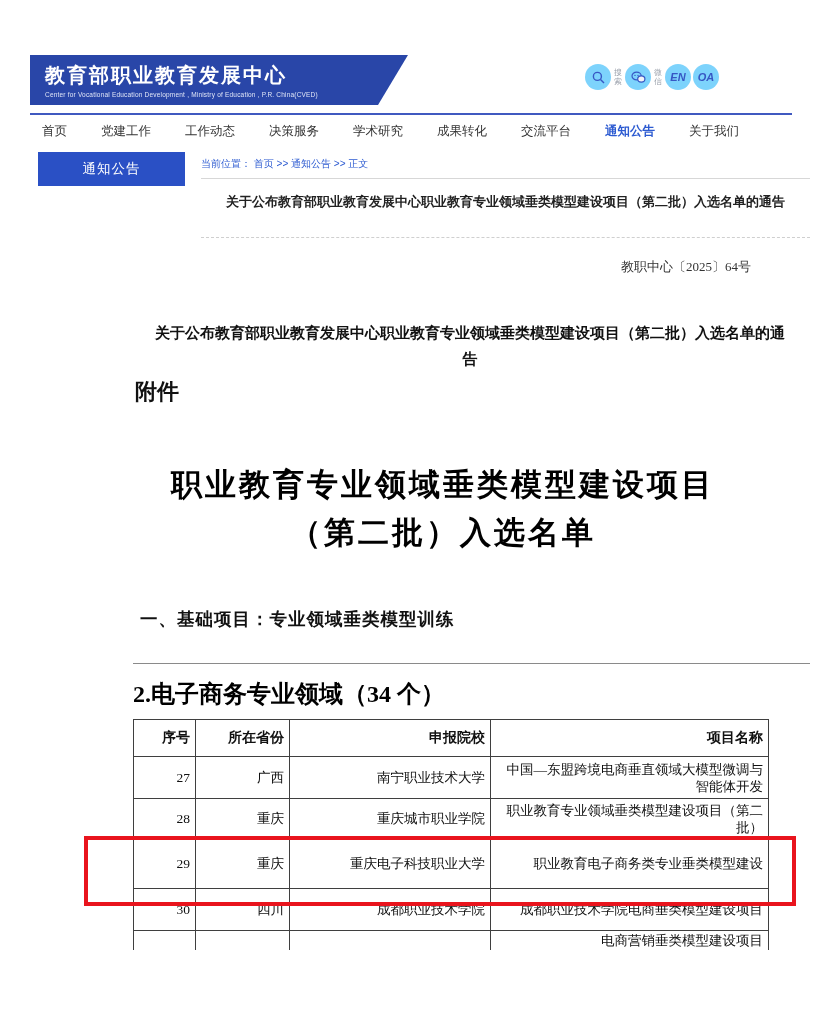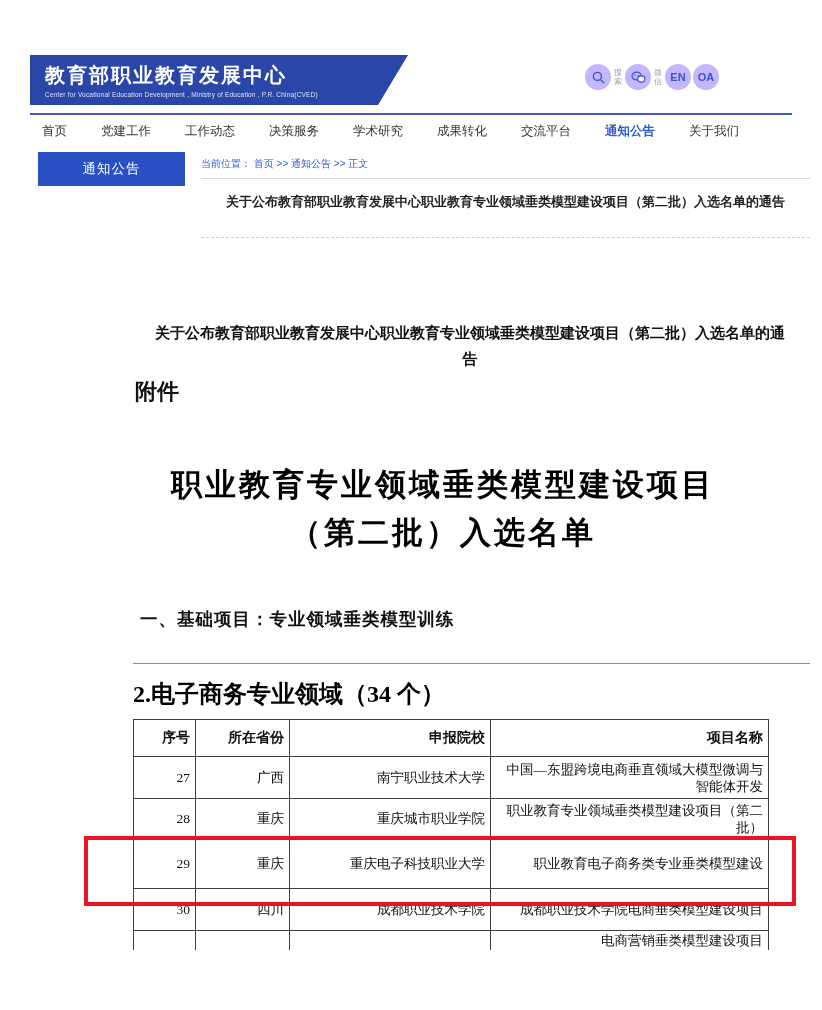--- a/index.html
+++ b/index.html
@@ -7,22 +7,22 @@
         font-family:"Liberation Sans",sans-serif;color:#222;}
 
   
   .topbar{position:absolute;left:30px;top:55px;width:762px;height:58px;background:#fff;
           border-bottom:2px solid #4059c0;}
   .brand{position:absolute;left:0;top:0;width:378px;height:50px;background:#2946a8;color:#fff;
          clip-path:polygon(0 0,100% 0,calc(100% - 30px) 100%,0 100%);}
   .brand-title{margin:7px 0 0 15px;font-size:20px;font-weight:bold;letter-spacing:2px;white-space:nowrap;}
   .brand-sub{margin:2px 0 0 15px;font-size:6.5px;color:#dfe5f6;letter-spacing:.2px;white-space:nowrap;}
   .actions{position:absolute;left:555px;top:9px;display:flex;align-items:center;gap:2px;}
-  .circle-btn{width:26px;height:26px;border-radius:50%;background:#c4b5fd;color:#3757c4;
-              display:flex;align-items:center;justify-content:center;font-size:11px;font-weight:bold;cursor:pointer;}
+  .circle-btn{width:26px;height:26px;border-radius:50%;background:#7dd3fc;color:#3757c4;
+              display:flex;align-items:center;justify-content:center;font-size:11px;font-weight:bold;cursor:pointer;font-style:italic;}
   .vlabel{font-size:8px;line-height:9px;color:#9aa0ab;width:10px;text-align:center;word-break:break-all;}
 
   
   .nav{position:absolute;left:30px;top:113px;width:762px;height:36px;display:flex;align-items:center;padding-left:12px;box-sizing:border-box;}
   .nav-item{font-size:12.5px;color:#333;margin-right:34px;white-space:nowrap;cursor:pointer;font-family:Liberation Serif, serif;}
   .nav-item.active{color:#2d5bd1;font-weight:bold;}
 
   
   .side-box{position:absolute;left:38px;top:152px;width:147px;height:34px;background:#2a50c5;color:#fff;
             font-size:13.5px;letter-spacing:1px;display:flex;align-items:center;justify-content:center;cursor:pointer;}
@@ -129,20 +129,21 @@
 
   <div class="crumb">
     <span>当前位置：</span>
     <span class="path">首页 &gt;&gt; 通知公告 &gt;&gt; 正文</span>
   </div>
   <div class="crumb-line"></div>
 
   <div class="art-title">关于公布教育部职业教育发展中心职业教育专业领域垂类模型建设项目（第二批）入选名单的通告</div>
   <div class="dotted"></div>
 
+  <div class="doc-no">教职中心〔2025〕64号</div>
 
   <div class="body-title">关于公布教育部职业教育发展中心职业教育专业领域垂类模型建设项目（第二批）入选名单的通告</div>
 
   <div class="attach">附件</div>
 
   <div class="annex-title">
     <div>职业教育专业领域垂类模型建设项目</div>
     <div>（第二批）入选名单</div>
   </div>
 

